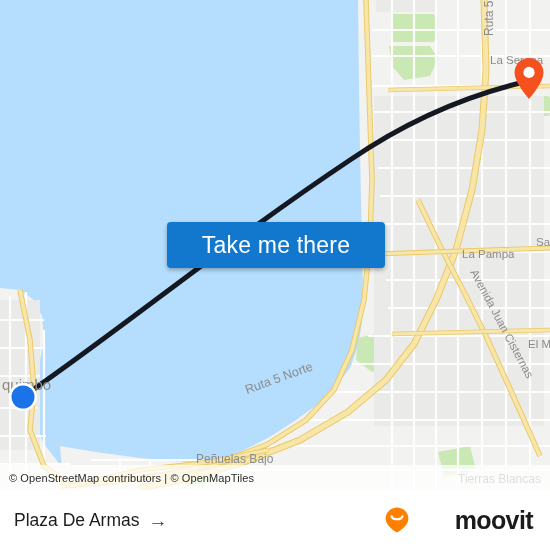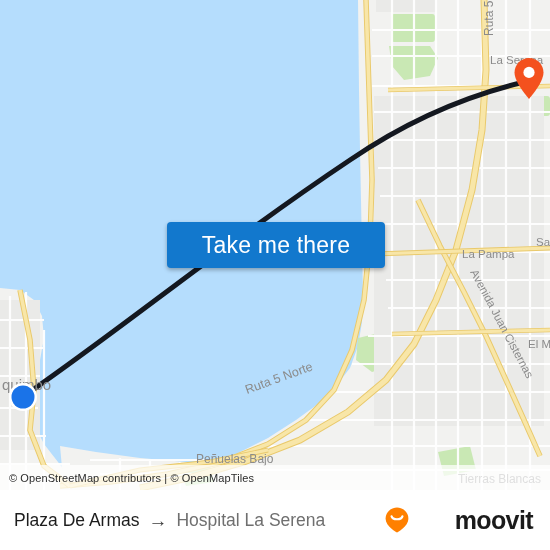--- a/index.html
+++ b/index.html
@@ -217,21 +217,20 @@
 
     <div class="attrib">
       <span>© OpenStreetMap contributors | © OpenMapTiles</span>
     </div>
   </div>
 
   <div id="bottombar">
     <div class="trip">
       <span class="origin">Plaza De Armas</span>
       <span class="arrow">→</span>
-      <span class="dest">Hospital La Serena</span>
     </div>
     <div class="brand">
       <svg class="pin" width="26" height="28" viewBox="0 0 26 28">
         <path d="M13,1.5 C6.7,1.5 1.6,6.5 1.6,12.7 C1.6,20.4 13,26.6 13,26.6 C13,26.6 24.4,20.4 24.4,12.7 C24.4,6.5 19.3,1.5 13,1.5 Z" fill="#ff8000"></path>
         <path d="M7.6,10.4 C8.6,14.2 17.4,14.2 18.4,10.4" fill="none" stroke="#ffffff" stroke-width="2.2" stroke-linecap="round"></path>
       </svg>
       <span class="logotext">moovit</span>
     </div>
   </div>
 

